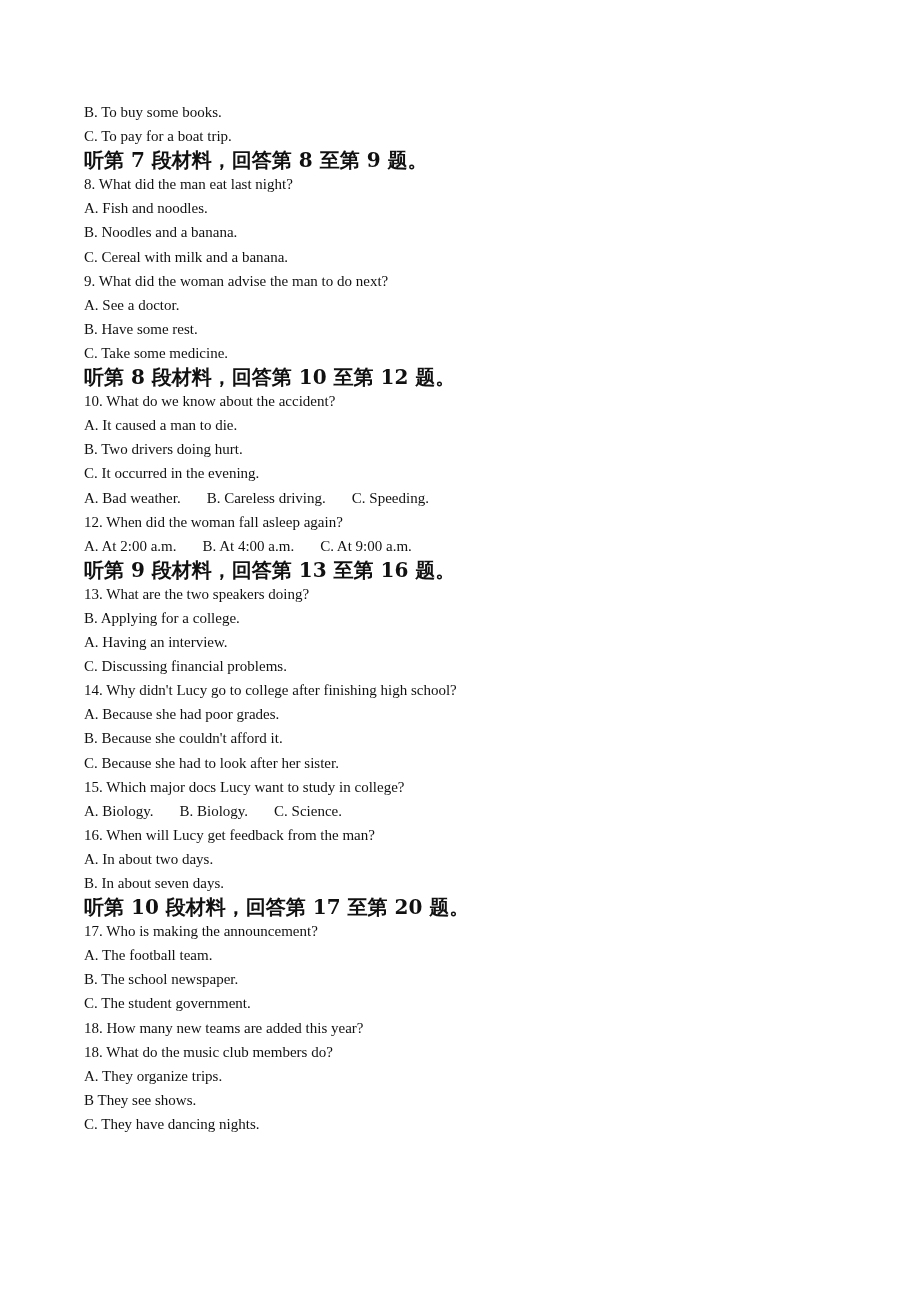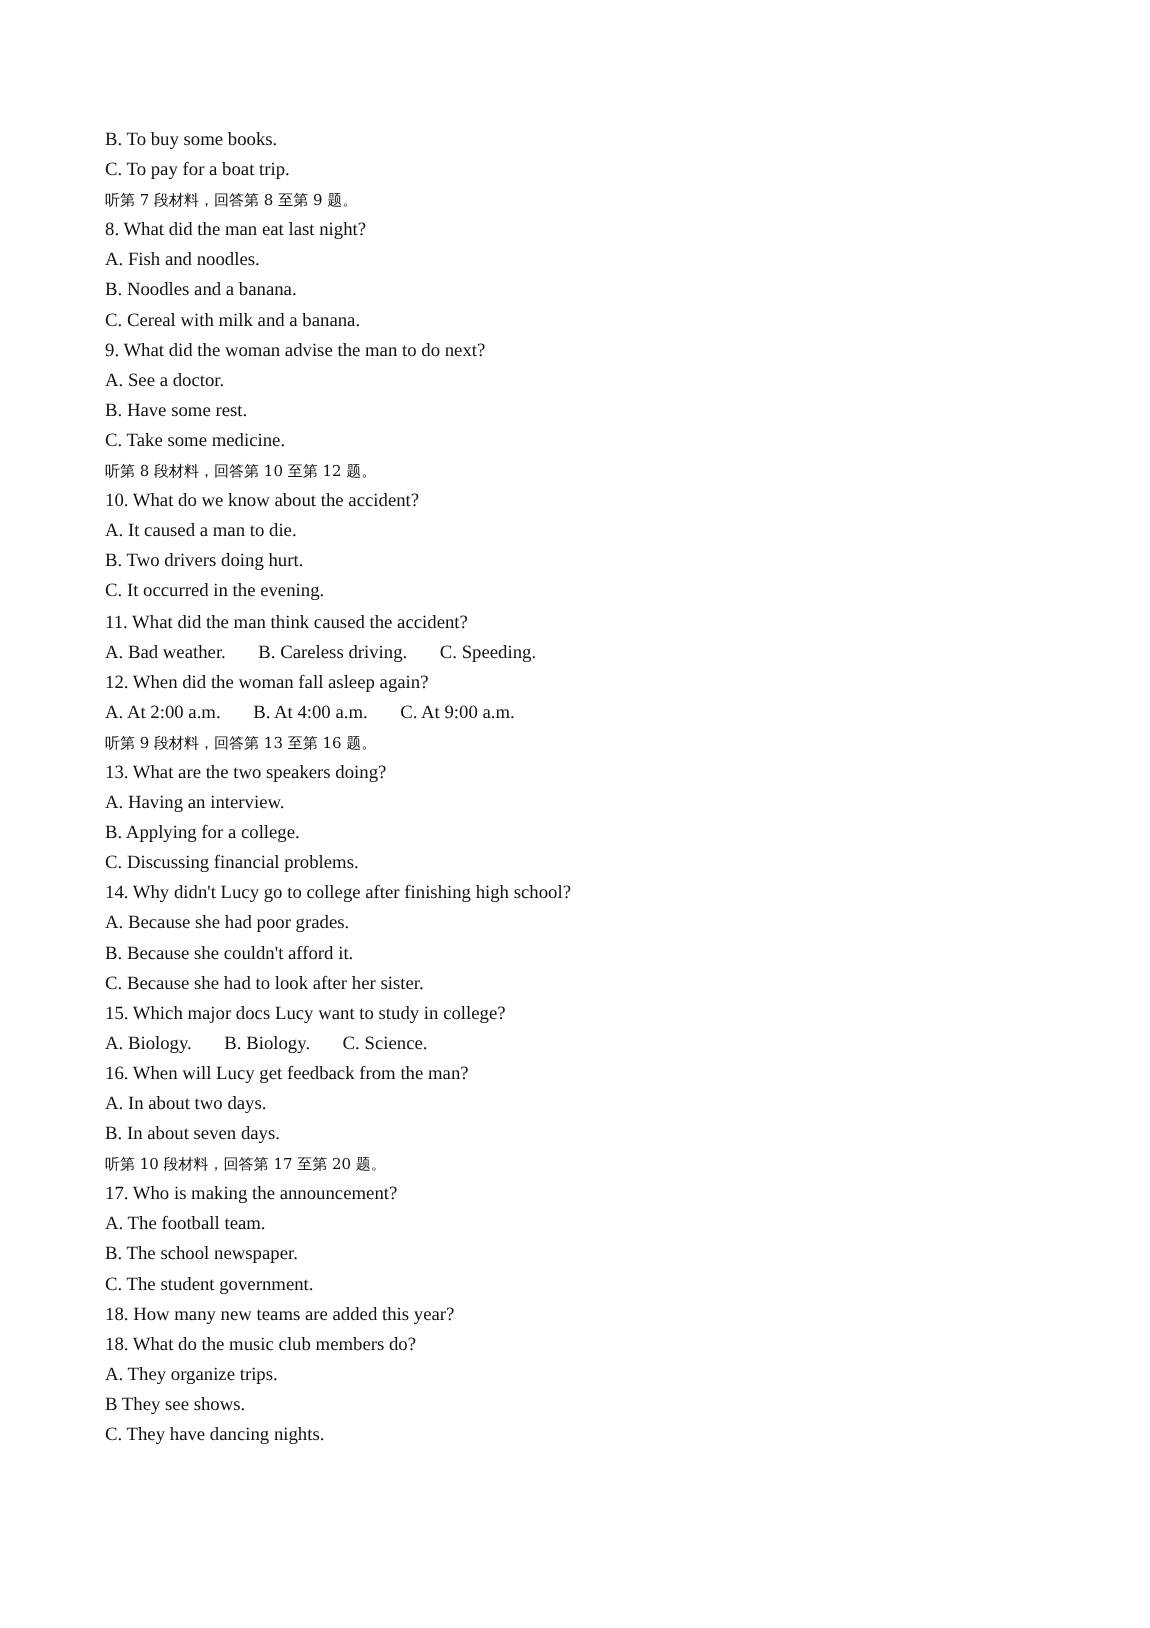--- a/index.html
+++ b/index.html
@@ -8,21 +8,21 @@
       position: absolute; left: 84px; top: 72px; width: 760px;
       font-family: "Liberation Serif", "DejaVu Serif", serif;
       color: #111111;
       margin-top: 28px;
     }
     .line {
       height: 24.1px; line-height: 24.1px;
       font-size: 15px; white-space: pre;
     }
     .heading {
-      font-weight: normal; font-size: 12px;
+      font-weight: bold; font-size: 20px;
       font-family: "DejaVu Serif", "Liberation Serif", serif;
     }
     .opt-gap { display: inline-block; width: 26px; }
   </style>
 </head>
 <body>
 
 <div class="page" id="page">
     <div class="line">B. To buy some books.</div>
     <div class="line">C. To pay for a boat trip.</div>
@@ -33,28 +33,27 @@
     <div class="line">C. Cereal with milk and a banana.</div>
     <div class="line">9. What did the woman advise the man to do next?</div>
     <div class="line">A. See a doctor.</div>
     <div class="line">B. Have some rest.</div>
     <div class="line">C. Take some medicine.</div>
     <div class="line heading">听第 8 段材料，回答第 10 至第 12 题。</div>
     <div class="line">10. What do we know about the accident?</div>
     <div class="line">A. It caused a man to die.</div>
     <div class="line">B. Two drivers doing hurt.</div>
     <div class="line">C. It occurred in the evening.</div>
-    <div class="line">11. What did the man think caused the accident?</div>
     <div class="line"><span>A. Bad weather.</span><span class="opt-gap"></span><span>B. Careless driving.</span><span class="opt-gap"></span><span>C. Speeding.</span></div>
     <div class="line">12. When did the woman fall asleep again?</div>
     <div class="line"><span>A. At 2:00 a.m.</span><span class="opt-gap"></span><span>B. At 4:00 a.m.</span><span class="opt-gap"></span><span>C. At 9:00 a.m.</span></div>
     <div class="line heading">听第 9 段材料，回答第 13 至第 16 题。</div>
     <div class="line">13. What are the two speakers doing?</div>
+    <div class="line">B. Applying for a college.</div>
     <div class="line">A. Having an interview.</div>
-    <div class="line">B. Applying for a college.</div>
     <div class="line">C. Discussing financial problems.</div>
     <div class="line">14. Why didn't Lucy go to college after finishing high school?</div>
     <div class="line">A. Because she had poor grades.</div>
     <div class="line">B. Because she couldn't afford it.</div>
     <div class="line">C. Because she had to look after her sister.</div>
     <div class="line">15. Which major docs Lucy want to study in college?</div>
     <div class="line"><span>A. Biology.</span><span class="opt-gap"></span><span>B. Biology.</span><span class="opt-gap"></span><span>C. Science.</span></div>
     <div class="line">16. When will Lucy get feedback from the man?</div>
     <div class="line">A. In about two days.</div>
     <div class="line">B. In about seven days.</div>

